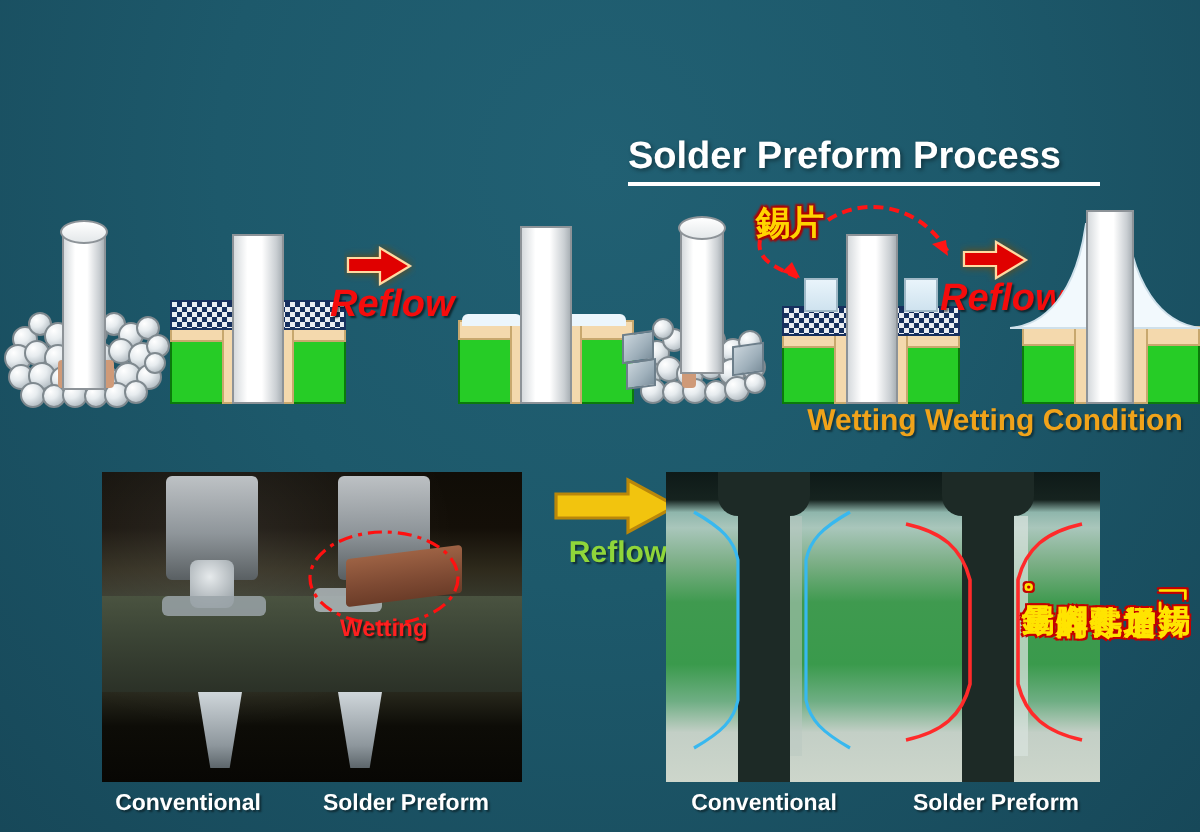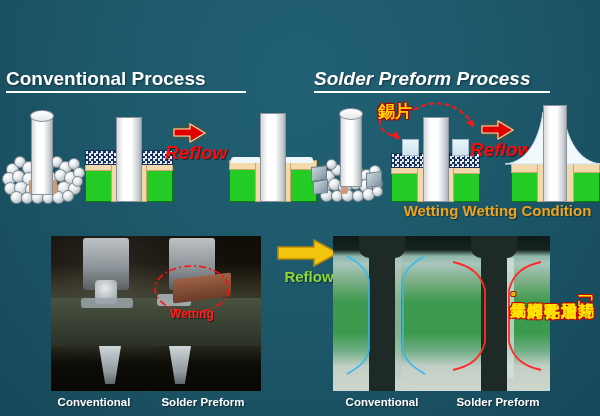--- a/index.html
+++ b/index.html
@@ -25,21 +25,21 @@
     position:absolute;top:34px;left:0;width:600px;text-align:center;
     font-size:16px;font-weight:bold;color:#ffffff;letter-spacing:5px;
     text-shadow:1px 1px 2px rgba(0,0,0,.45);
   }
   .sect{
     position:absolute;font-size:19px;font-weight:bold;color:#ffffff;
     border-bottom:2px solid #ffffff;padding-bottom:1px;
     text-shadow:1px 1px 2px rgba(0,0,0,.4);
   }
   #sect-left{left:6px;top:68px;width:240px;}
-  #sect-right{left:314px;top:68px;width:236px;font-style:italic;}
+  #sect-right{left:314px;top:68px;width:236px;}
 
   
   .pin{            
     position:absolute;
     background:linear-gradient(90deg,#d6dadd 0%,#ffffff 28%,#ffffff 58%,#c9ced2 88%,#aab1b6 100%);
     border:1px solid #8d9398;
   }
   .pin-top{
     position:absolute;border-radius:50%;
     background:linear-gradient(180deg,#ffffff 0%,#e4e8ea 100%);
@@ -139,21 +139,20 @@
     font-size:15px;font-weight:bold;color:#8fd63a;
     text-shadow:1px 1px 1px rgba(0,0,0,.5);
   }
 </style>
 </head>
 <body>
 
 <div id="slide">
 
 
-  <div class="sect" id="sect-left">Conventional Process</div>
   <div class="sect" id="sect-right">Solder Preform Process</div>
 
   <div>
 
     <div>
       <div class="ball" style="left:6px;  top:163px; width:11px;height:11px;"></div>
       <div class="ball" style="left:14px; top:156px; width:10px;height:10px;"></div>
       <div class="ball" style="left:22px; top:161px; width:12px;height:12px;"></div>
       <div class="ball" style="left:32px; top:155px; width:10px;height:10px;"></div>
       <div class="ball" style="left:41px; top:160px; width:11px;height:11px;"></div>

